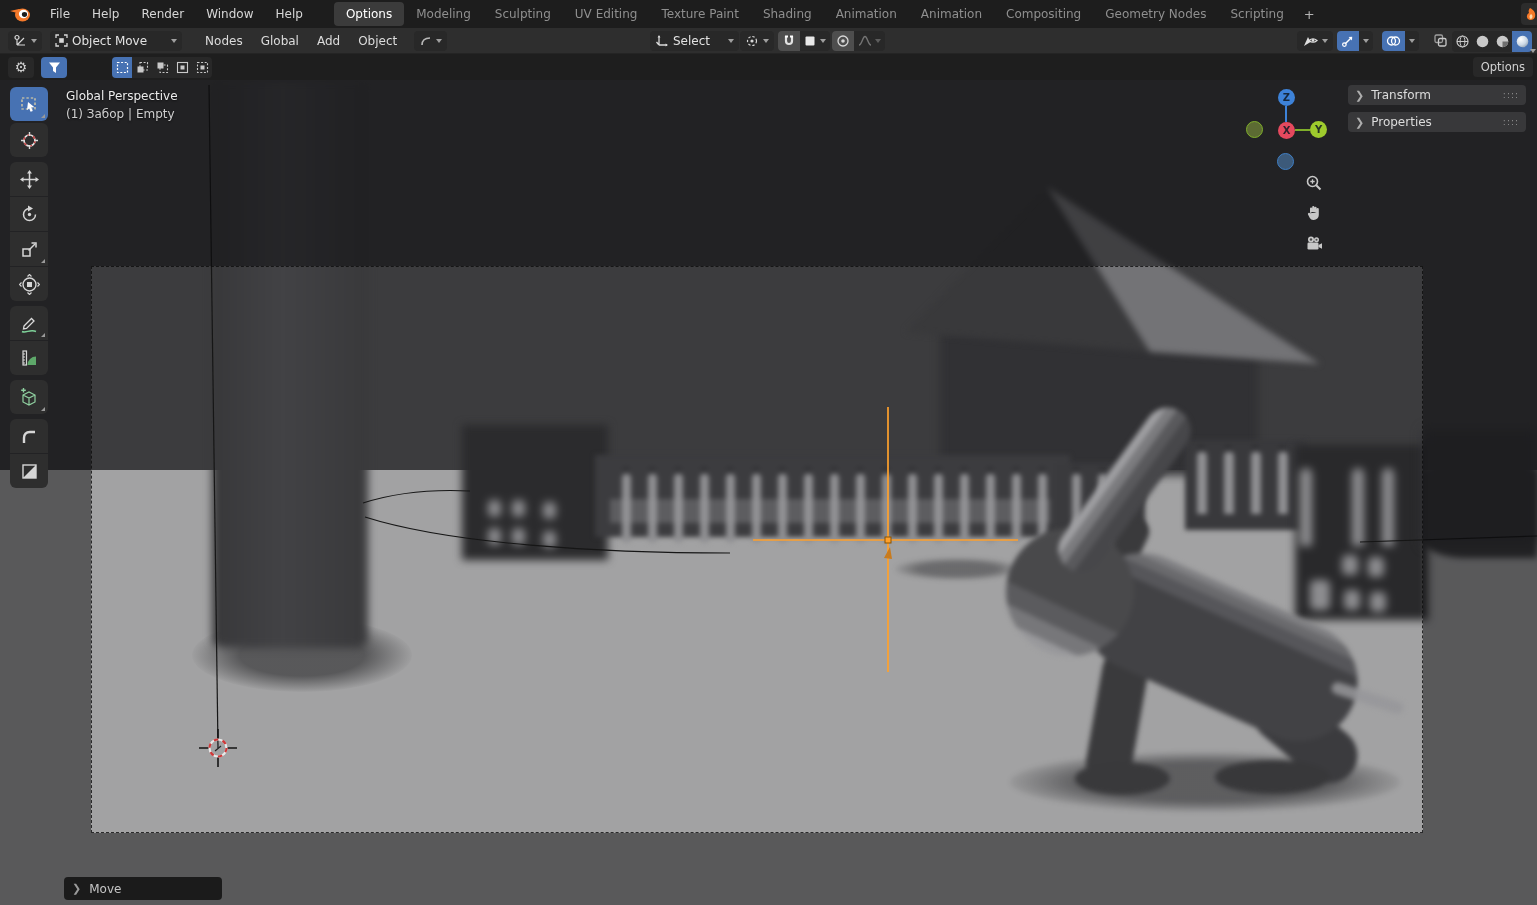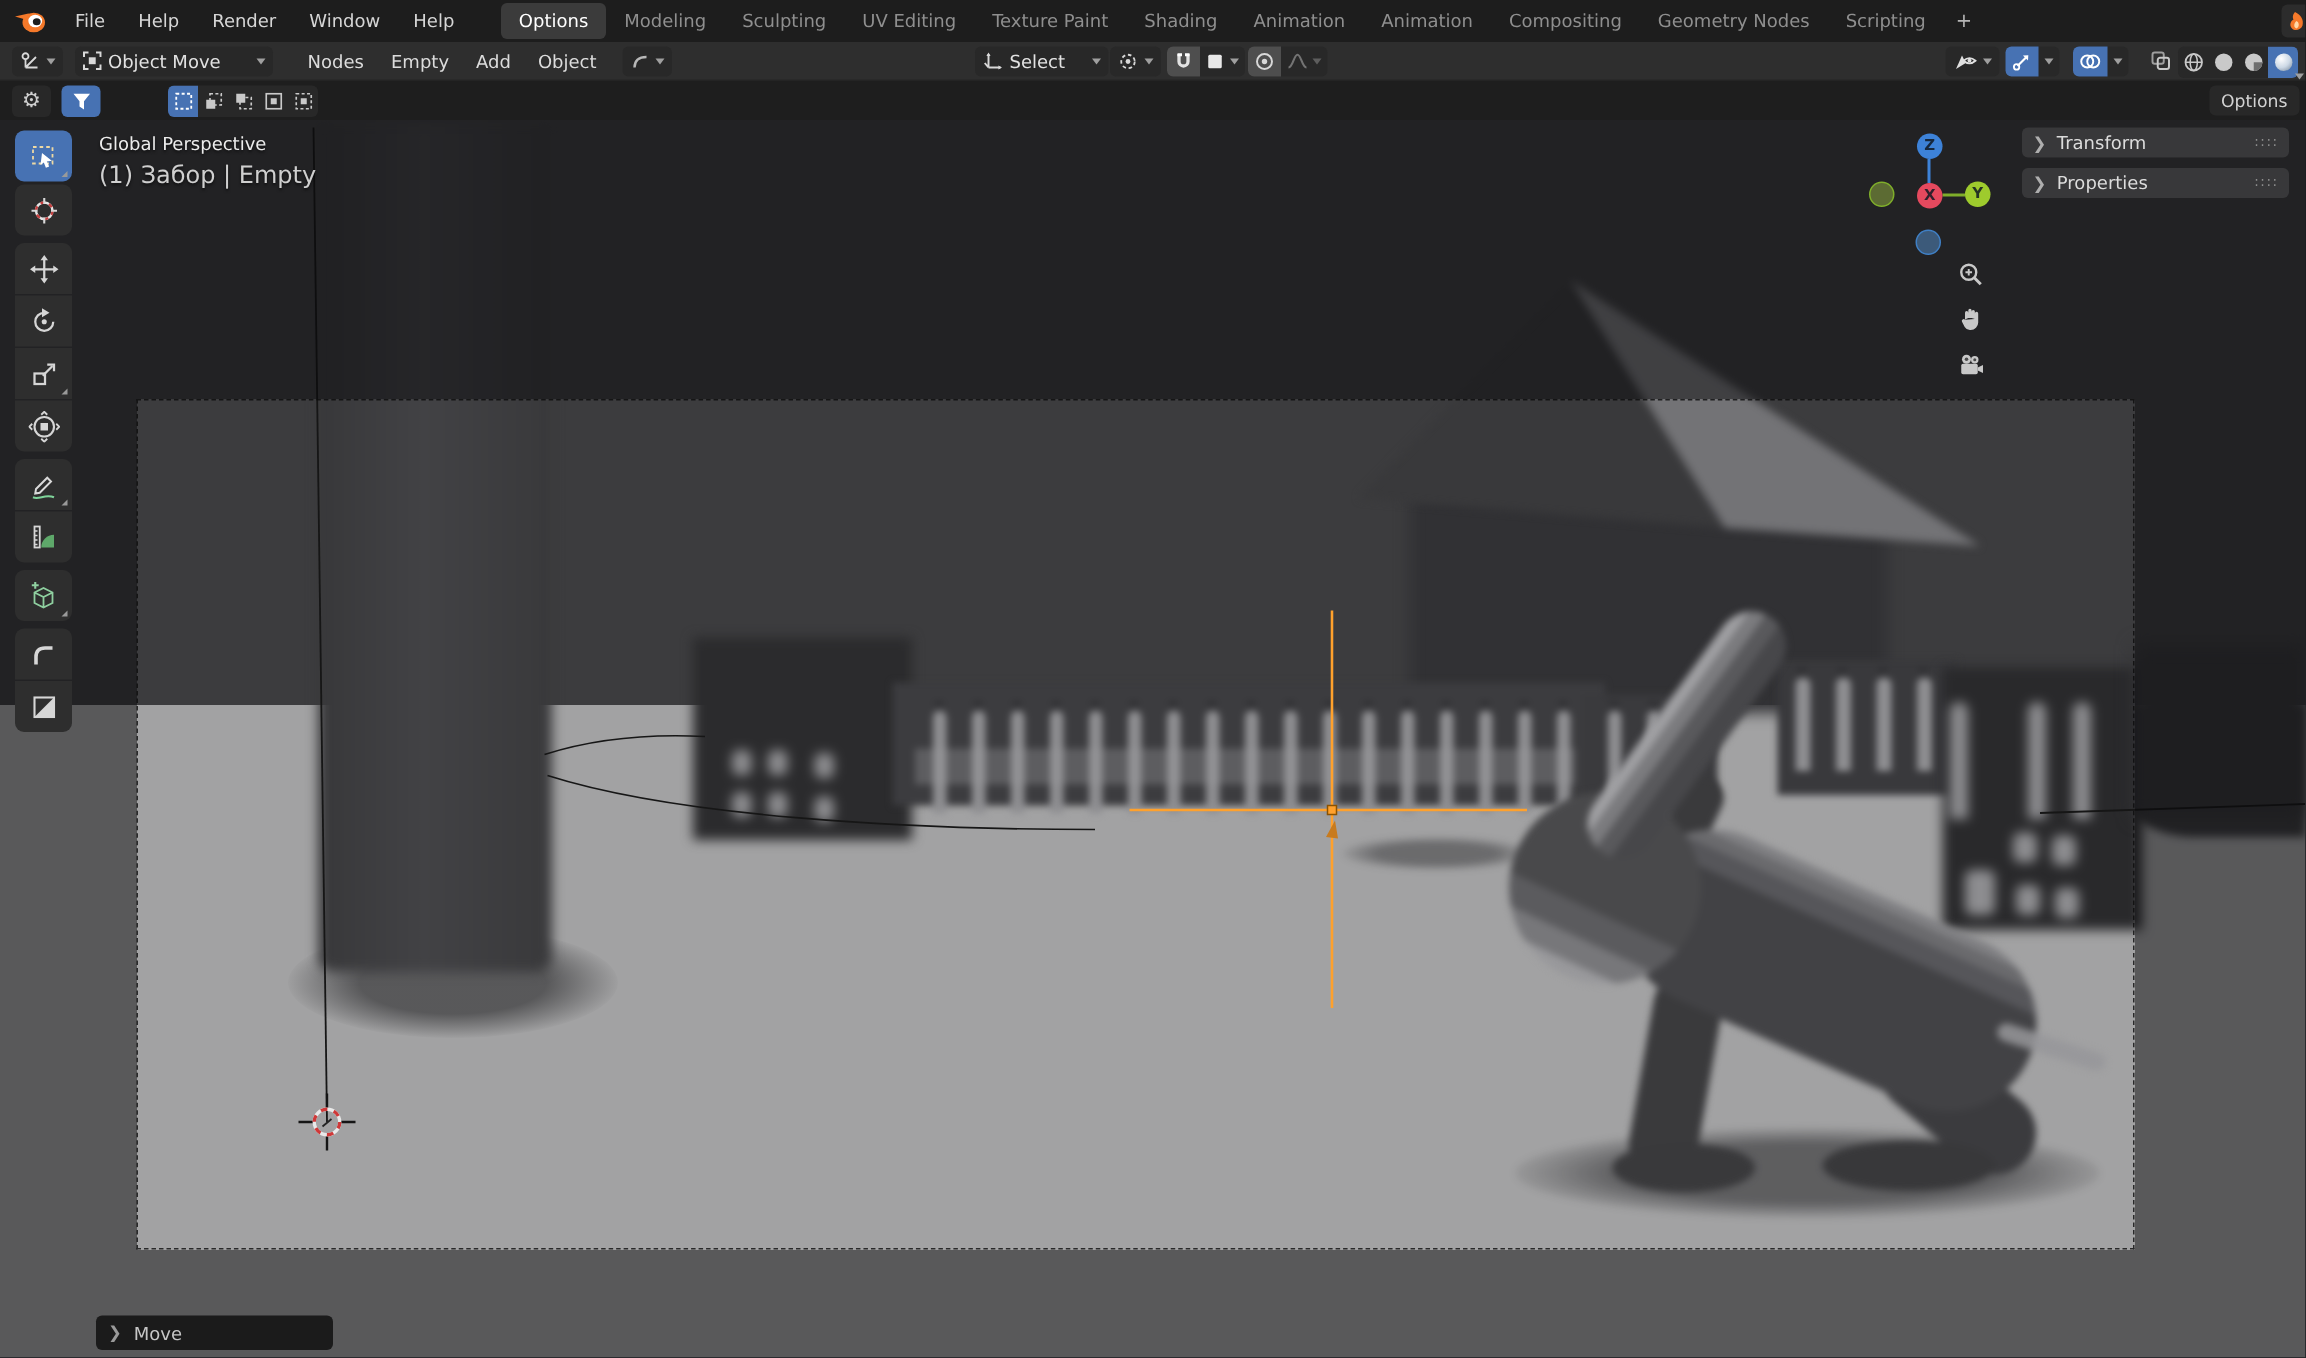--- a/index.html
+++ b/index.html
@@ -59,21 +59,21 @@
   .cyl-shadow{left:192px;top:538px;width:220px;height:74px;border-radius:50%;
               background:radial-gradient(ellipse at center,rgba(28,28,30,.55) 0 40%,rgba(28,28,30,0) 72%);}
   .fence-group{filter:blur(2.5px);}
   .cpicket{position:absolute;width:9px;height:68px;top:19px;background:#8e8e91;border-radius:4px 4px 0 0;}
   .cpicket::before{content:'';position:absolute;top:-6px;left:1px;width:6px;height:2px;background:#27272a;}
   .blob{position:absolute;background:#8d8d90;border-radius:5px;}
   .dim-overlay{left:91px;top:186px;width:1332px;height:567px;
                box-shadow:0 0 0 3000px rgba(6,6,8,.47);border:1px dashed rgba(12,12,12,.8);
                box-sizing:border-box;pointer-events:none;}
   .ov-text1{left:66px;top:9px;color:#ececec;font-size:12px;text-shadow:0 1px 2px rgba(0,0,0,.6);}
-  .ov-text2{left:66px;top:27px;color:#cfcfcf;font-size:16px;text-shadow:0 1px 2px rgba(0,0,0,.6);}
+  .ov-text2{left:66px;top:27px;color:#cfcfcf;font-size:12px;text-shadow:0 1px 2px rgba(0,0,0,.6);}
 
   
   .tcol-btn{position:absolute;left:10px;width:38px;height:34px;background:#2e2e2e;
             display:flex;align-items:center;justify-content:center;}
   .tcol-btn.active{background:#4772b3;}
   .rt{border-radius:6px 6px 0 0;} .rb{border-radius:0 0 6px 6px;} .ra{border-radius:6px;}
   .subtool::after{content:'';position:absolute;right:3px;bottom:3px;width:0;height:0;
                   border-left:4px solid transparent;border-bottom:4px solid #9a9a9a;}
 
   
@@ -149,21 +149,21 @@
       <svg width="13" height="13" viewBox="0 0 13 13">
         <path d="M1,4 V1 H4 M9,1 H12 V4 M12,9 V12 H9 M4,12 H1 V9" stroke="#d8d8d8" stroke-width="1.3" fill="none"></path>
         <rect x="4.2" y="4.2" width="4.6" height="4.6" fill="#d8d8d8"></rect>
       </svg>
       <span>Object Move</span>
       <span style="width:16px"></span>
       <span class="caret"></span>
     </div>
     <div class="sp14"></div>
     <div class="hmenu">Nodes</div>
-    <div class="hmenu">Empty</div>
+    <div class="hmenu">Global</div>
     <div class="hmenu">Add</div>
     <div class="hmenu">Object</div>
     <div class="sp8"></div>
     <div class="btn">
       <svg width="13" height="13" viewBox="0 0 13 13">
         <path d="M3,11 Q3,4 11,4" stroke="#b8b8b8" stroke-width="1.6" fill="none"></path>
       </svg>
       <span class="caret"></span>
     </div>
 

